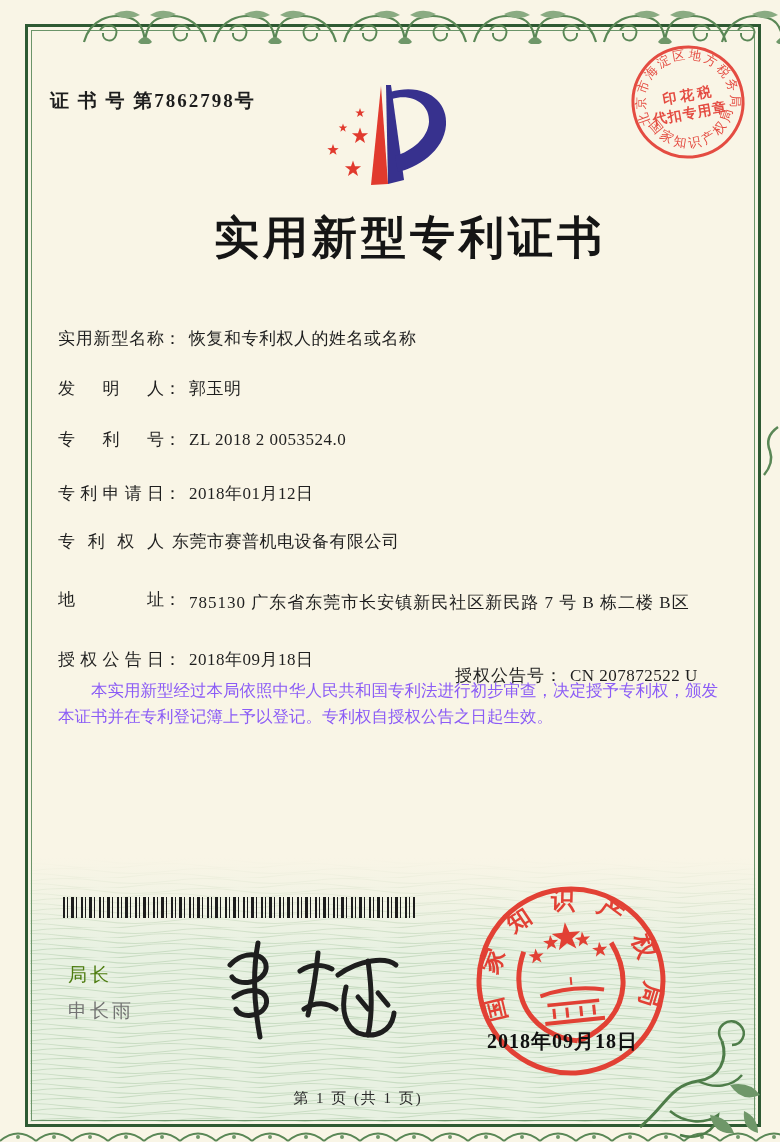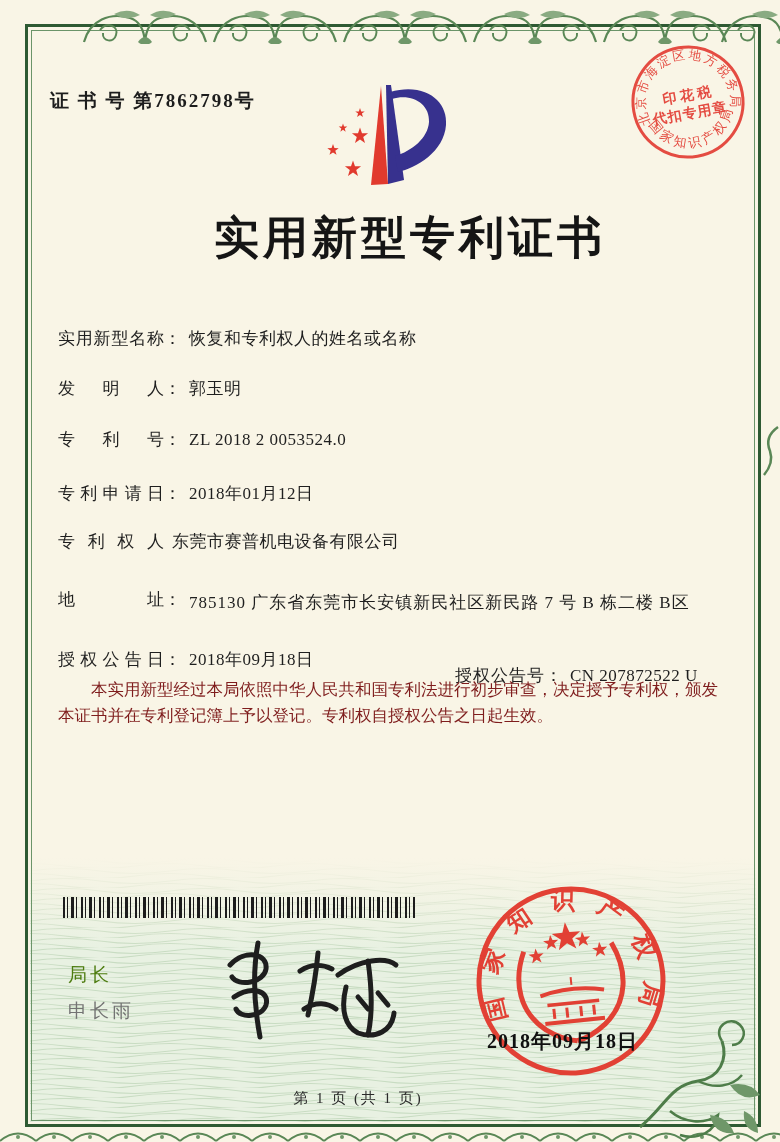--- a/index.html
+++ b/index.html
@@ -33,21 +33,21 @@
   [data-justify]{display:inline-flex;justify-content:space-between;width:106px;}
   .colon{padding-right:8px;}
   .val{letter-spacing:0.5px;}
   .val-wrap{
     display:inline-block;width:510px;white-space:normal;
     letter-spacing:1px;line-height:30px;vertical-align:top;
   }
   .row2col .col-right{position:absolute;left:397px;top:16px;white-space:nowrap;}
   .paras{left:58px;top:678px;width:676px;}
   .paras p{
-    margin:0;text-indent:2em;font-size:16.5px;line-height:26px;color:#7f1d1d;font-family:Liberation Mono, monospace;
+    margin:0;text-indent:2em;font-size:16.5px;line-height:26px;color:#8b5cf6;
   }
   .barcode{
     left:63px;top:897px;width:352px;height:21px;
     background:repeating-linear-gradient(90deg,
       #1c1c1c 0 2px,transparent 2px 4px,
       #1c1c1c 4px 5px,transparent 5px 8px,
       #1c1c1c 8px 11px,transparent 11px 13px,
       #1c1c1c 13px 14px,transparent 14px 18px);
   }
   .signer-title{left:68px;top:962px;font-size:19px;letter-spacing:3px;color:#4d7c0f;

